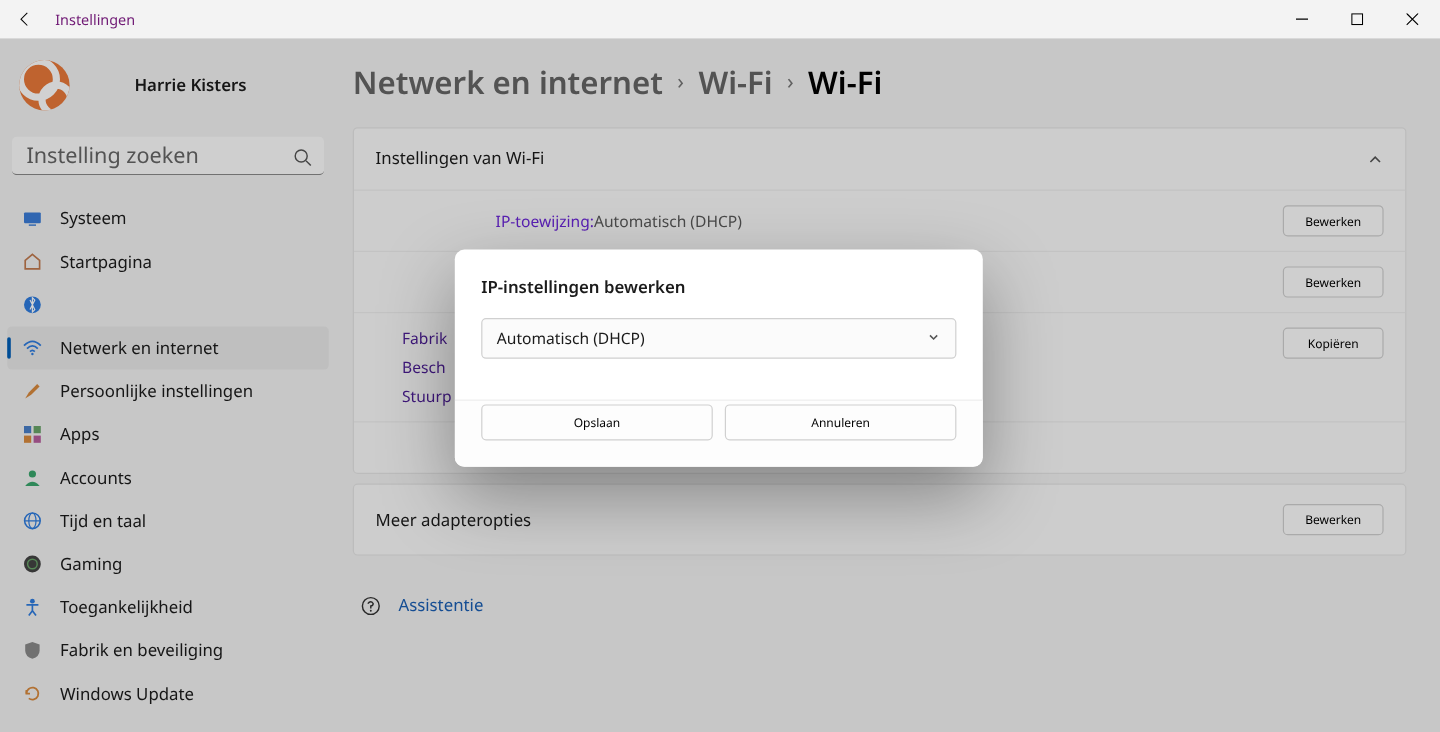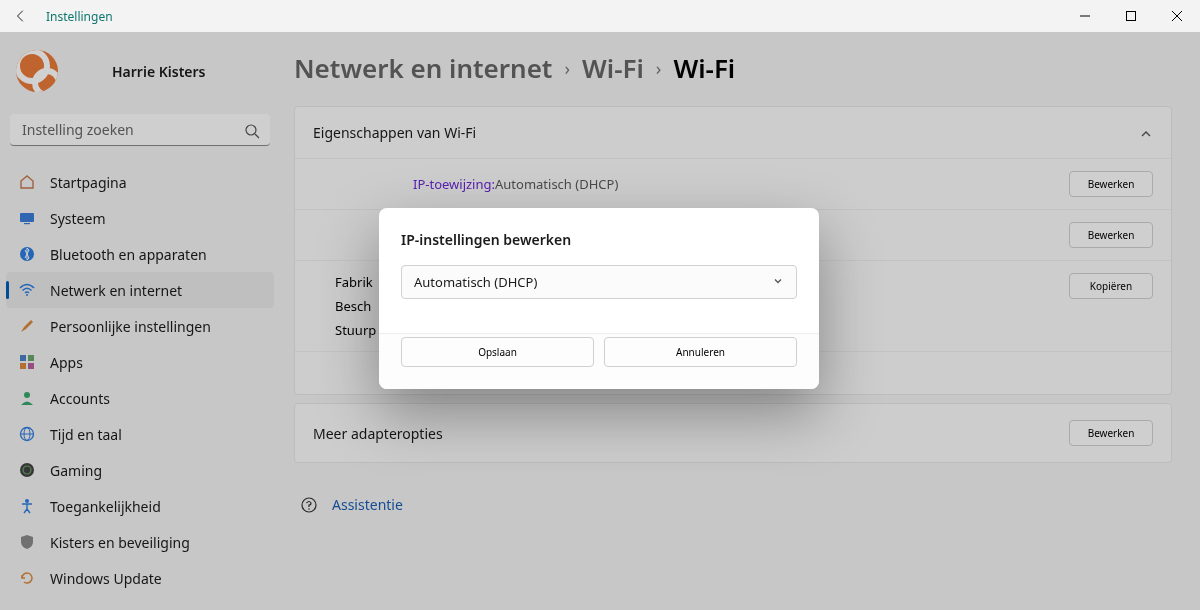--- a/index.html
+++ b/index.html
@@ -3,38 +3,38 @@
 <meta charset="utf-8">
 <style>
   * { box-sizing: border-box; margin: 0; padding: 0; font-family: "Segoe UI", system-ui, sans-serif; }
   html, body { width: 1200px; height: 610px; overflow: hidden; }
   body { background: #f3f3f3; color: #1b1b1b; position: relative; }
 
   
   .titlebar { height: 32px; display: flex; align-items: center; justify-content: space-between; padding-left: 14px; }
   .titlebar-left { display: flex; align-items: center; gap: 18px; }
   .title-back { width: 14px; height: 14px; display:flex; align-items:center; justify-content:center; cursor:pointer;}
-  .title-label { font-size: 12px; color: #0f766e; }
+  .title-label { font-size: 12px; color: #701a75; }
   .titlebar-right { display: flex; }
   .win-btn { width: 46px; height: 32px; display: flex; align-items: center; justify-content: center; cursor: pointer; }
   .win-btn svg { stroke: #000; stroke-width: 1; fill:none; }
 
   
   .app { display: flex; height: calc(610px - 32px); }
 
   
   .sidebar { width: 280px; flex-shrink: 0; padding: 0 6px; }
   .profile { display: flex; align-items: center; gap: 14px; padding: 18px 10px 22px 10px; }
   .avatar { width: 42px; height: 42px; border-radius: 50%; background: #e9793a; display:flex; align-items:center; justify-content:center; color:#fff; font-weight:600; position:relative; overflow:hidden;}
   .avatar::before { content:""; position:absolute; width:24px; height:24px; border:6px solid #fff; border-radius:50%; left:-2px; top:-2px;}
   .avatar::after { content:""; position:absolute; width:18px; height:18px; border:6px solid #fff; border-radius:50%; right:-4px; bottom:-6px;}
   .profile-name { font-size: 14px; font-weight: 600; margin-left: 40px; }
 
   .search { position: relative; margin: 0 4px 12px 4px; }
-  .search input { width: 100%; height: 32px; border: none; border-bottom: 1px solid #8a8a8a; border-radius: 4px; background: #fdfdfd; padding: 0 34px 0 12px; font-size: 14px; color:#1b1b1b; }
+  .search input { width: 100%; height: 32px; border: none; border-bottom: 1px solid #8a8a8a; border-radius: 4px; background: #fdfdfd; padding: 0 34px 0 12px; font-size: 18px; color:#1b1b1b; }
   .search input::placeholder { color:#666; }
   .search .mag { position: absolute; right: 10px; top: 8px; width: 16px; height: 16px; color:#555;}
 
   .nav { list-style: none; padding-top: 6px; }
   .nav-item { display: flex; align-items: center; gap: 14px; height: 36px; padding: 0 12px; border-radius: 4px; cursor: pointer; font-size: 14px; color:#1b1b1b; position:relative;}
   .nav-item.selected { background: #eaeaea; }
   .nav-item.selected::before { content:""; position:absolute; left:0; top:9px; bottom:9px; width:3px; background:#005fb8; border-radius:2px;}
   .nav-icon { width: 18px; height: 18px; display:flex; align-items:center; justify-content:center; flex-shrink:0;}
   .nav-icon svg { width:16px; height:16px; }
 
@@ -47,21 +47,21 @@
 
   .card { background:#fbfbfb; border:1px solid #e6e6e6; border-radius:4px; margin-bottom:8px;}
   .card-header { display:flex; align-items:center; justify-content:space-between; padding:16px 18px; font-size:14px; cursor:pointer;}
   .chevup { width:14px; height:14px; }
 
   .row { display:flex; align-items:center; padding: 12px 18px 12px 40px; border-top:1px solid #eee; font-size:13px;}
   .row .label { width: 160px; color:#6d28d9;text-align:right;}
   .row .value { flex:1; color:#5a5a5a;}
   .row .action-btn { margin-left:auto;}
   .row.stacked { flex-direction:row; align-items:flex-start;}
-  .row .stack { display:flex; flex-direction:column; gap:6px; color:#000000;}
+  .row .stack { display:flex; flex-direction:column; gap:6px; color:#4c1d95;}
   .row .stack span { font-size:13px;}
 
   .btn { background:#fdfdfd; border:1px solid #d0d0d0; border-radius:4px; padding: 5px 14px; font-size:10px; cursor:pointer; min-width:84px; text-align:center;}
 
   .adapter { display:flex; align-items:center; justify-content:space-between; padding:16px 18px; }
   .adapter-left { font-size:14px;}
 
   .help { display:flex; align-items:center; gap:14px; padding: 24px 6px; font-size:14px; }
   .help-icon { width:18px; height:18px; }
   .help a { color:#1a5fb4; text-decoration:none; cursor:pointer;}
@@ -119,42 +119,41 @@
         <svg width="16" height="16" viewBox="0 0 16 16">
             <circle cx="7" cy="7" r="5" fill="none" stroke="#555" stroke-width="1.2"></circle>
             <path d="M11 11 L15 15" stroke="#555" stroke-width="1.2"></path>
           </svg>
       </span>
     </div>
     <ul class="nav">
       <li class="nav-item">
         <span class="nav-icon">
             <svg viewBox="0 0 16 16">
-              <path d="M2 7 L8 2 L14 7 V14 H2 Z" fill="none" stroke="#c17a4f" stroke-width="1.4"></path>
-            </svg>
-          </span>
-        <span>Startpagina</span>
-      </li>
-      <li class="nav-item">
-        <span class="nav-icon">
-            <svg viewBox="0 0 16 16">
               <rect x="1" y="3" width="14" height="9" rx="1" fill="#3b7dd8"></rect>
               <rect x="5" y="13" width="6" height="1.2" fill="#3b7dd8"></rect>
             </svg>
           </span>
         <span>Systeem</span>
       </li>
       <li class="nav-item">
         <span class="nav-icon">
             <svg viewBox="0 0 16 16">
+              <path d="M2 7 L8 2 L14 7 V14 H2 Z" fill="none" stroke="#c17a4f" stroke-width="1.4"></path>
+            </svg>
+          </span>
+        <span>Startpagina</span>
+      </li>
+      <li class="nav-item">
+        <span class="nav-icon">
+            <svg viewBox="0 0 16 16">
               <circle cx="8" cy="8" r="7" fill="#2f7de0"></circle>
               <path d="M6 4 L10 12 L8 14 V2 L10 4 L6 12" stroke="#fff" stroke-width="1" fill="none"></path>
             </svg>
           </span>
-        <span>Bluetooth en apparaten</span>
       </li>
       <li class="nav-item selected">
         <span class="nav-icon">
             <svg viewBox="0 0 16 16">
               <path d="M1 6 Q8 -1 15 6" fill="none" stroke="#2f7de0" stroke-width="1.5"></path>
               <path d="M3.5 8.5 Q8 4 12.5 8.5" fill="none" stroke="#2f7de0" stroke-width="1.5"></path>
               <path d="M6 11 Q8 9 10 11" fill="none" stroke="#2f7de0" stroke-width="1.5"></path>
               <circle cx="8" cy="13" r="1" fill="#2f7de0"></circle>
             </svg>
           </span>
@@ -215,21 +214,21 @@
             </svg>
           </span>
         <span>Toegankelijkheid</span>
       </li>
       <li class="nav-item">
         <span class="nav-icon">
             <svg viewBox="0 0 16 16">
               <path d="M8 1 L14 3 V8 Q14 13 8 15 Q2 13 2 8 V3 Z" fill="#8a8a8a"></path>
             </svg>
           </span>
-        <span>Kisters en beveiliging</span>
+        <span>Fabrik en beveiliging</span>
       </li>
       <li class="nav-item">
         <span class="nav-icon">
             <svg viewBox="0 0 16 16">
               <path d="M3 8 A5 5 0 1 1 5 12" fill="none" stroke="#d98a3e" stroke-width="1.5"></path>
               <path d="M3 5 V8 H6" fill="none" stroke="#d98a3e" stroke-width="1.5"></path>
             </svg>
           </span>
         <span>Windows Update</span>
       </li>
@@ -240,21 +239,21 @@
     <div class="breadcrumb">
       <span class="light">Netwerk en internet</span>
       <span class="chev">›</span>
       <span class="light">Wi-Fi</span>
       <span class="chev">›</span>
       <span class="current">Wi-Fi</span>
     </div>
 
     <div class="card">
       <div class="card-header">
-        <span>Eigenschappen van Wi-Fi</span>
+        <span>Instellingen van Wi-Fi</span>
         <span class="chevup"><svg width="14" height="14" viewBox="0 0 14 14">
               <path d="M3 9 L7 5 L11 9" fill="none" stroke="#555" stroke-width="1.4"></path>
             </svg></span>
       </div>
 
       <div class="row">
         <span class="label">IP-toewijzing:</span>
         <span class="value">Automatisch (DHCP)</span>
         <button class="btn action-btn">Bewerken</button>
       </div>

